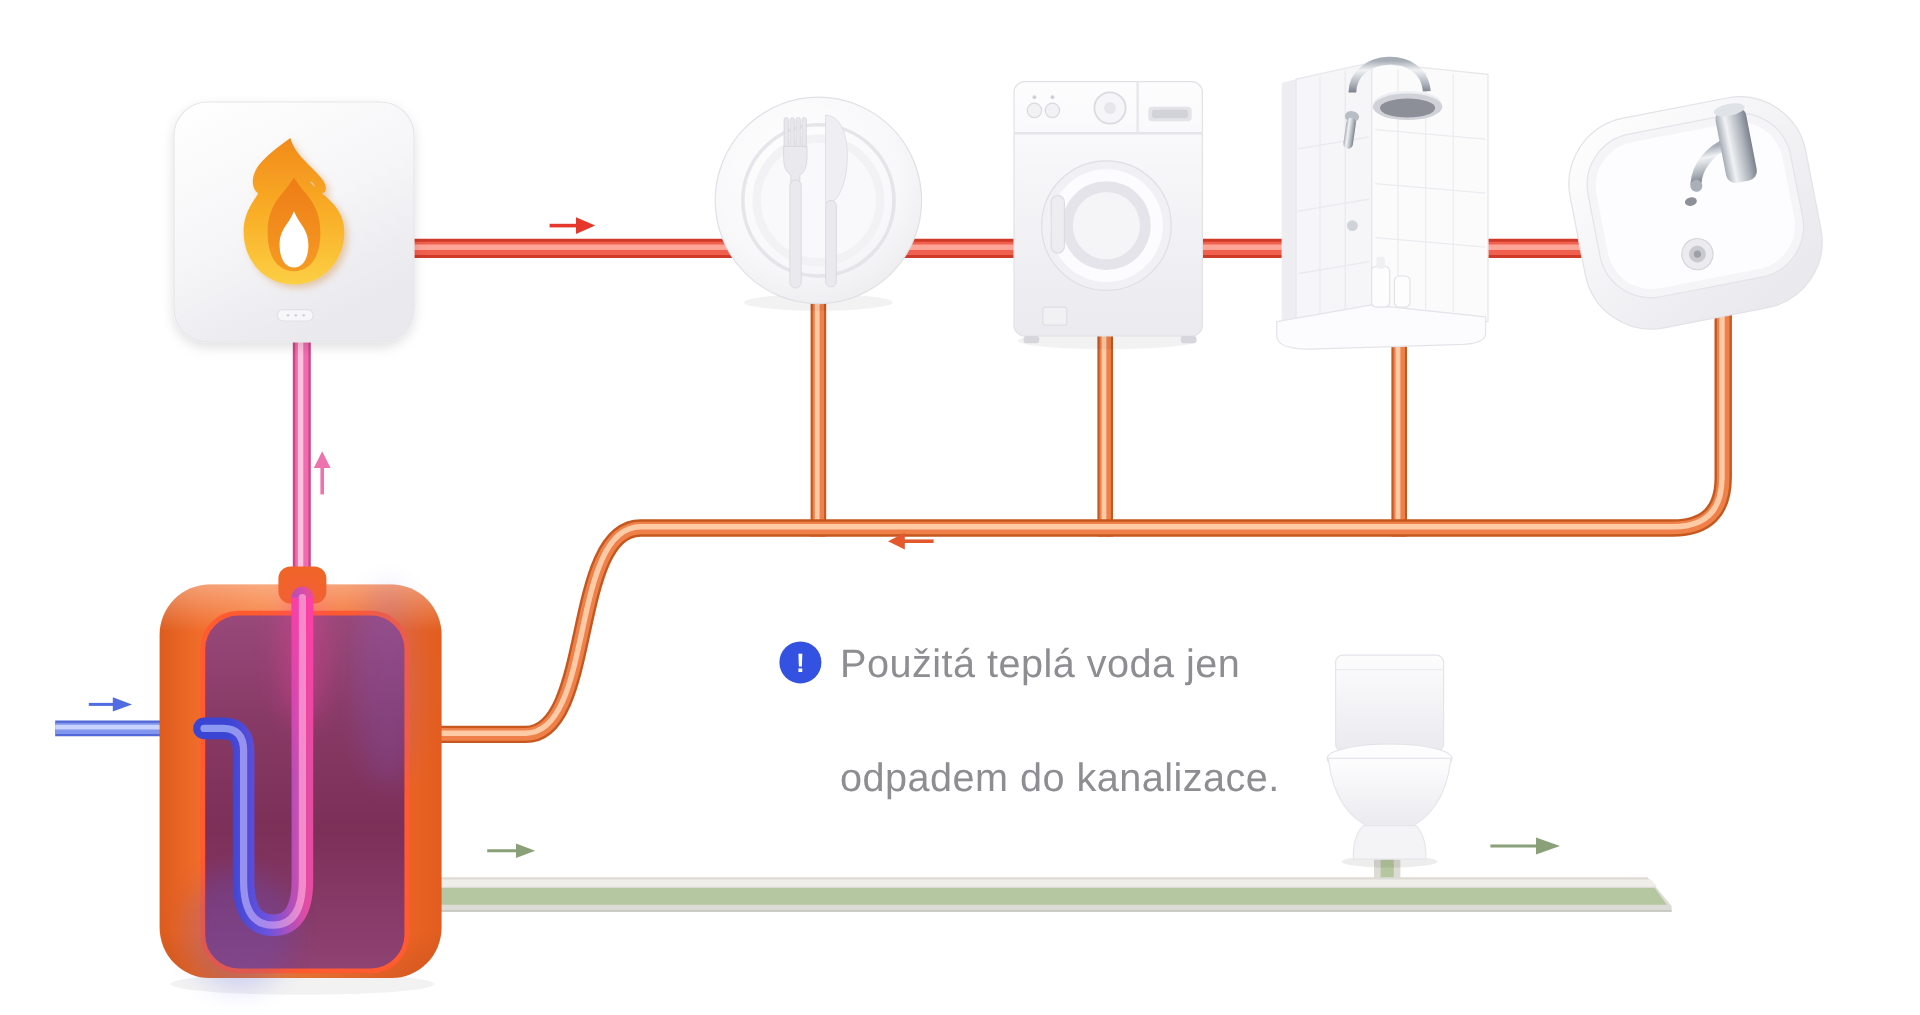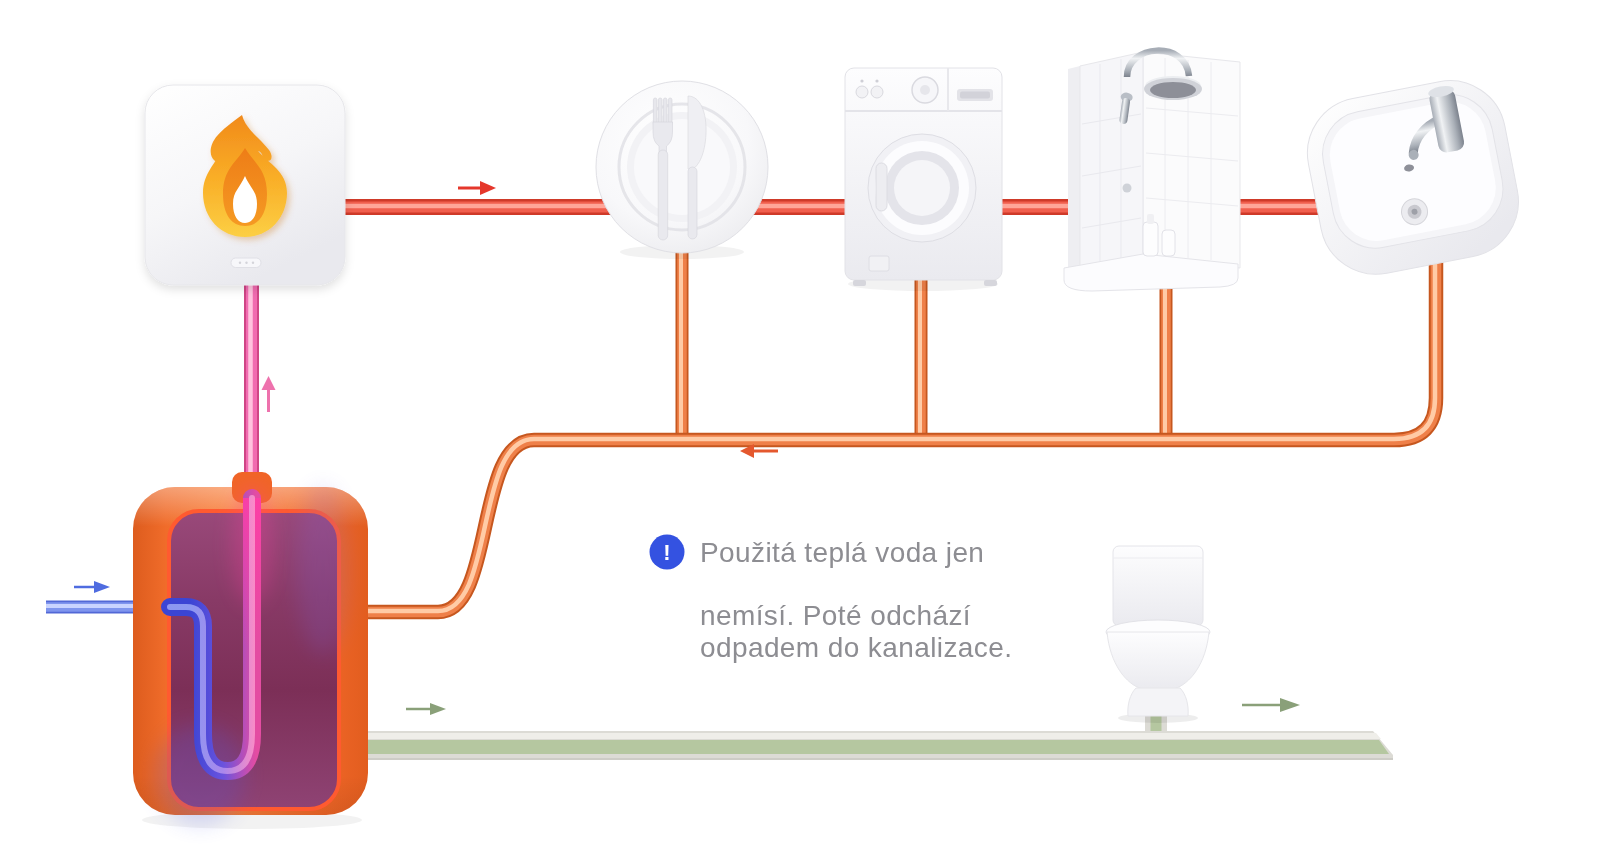--- a/index.html
+++ b/index.html
@@ -1,18 +1,18 @@
 <!DOCTYPE html>
 <html><head>
 <meta charset="utf-8">
 <style>
   html,body{margin:0;padding:0;background:#fff;}
   .canvas{position:relative;width:1600px;height:846px;background:#fff;overflow:hidden;font-family:"Liberation Sans",sans-serif;}
   .canvas > svg{position:absolute;left:0;top:0;}
-  .note{position:absolute;left:700px;top:537px;font-size:28px;line-height:31.5px;color:#8d8d92;letter-spacing:.4px;}
+  .note{position:absolute;left:700px;top:537px;font-size:33px;line-height:31.5px;color:#8d8d92;letter-spacing:.4px;}
   .note-icon{position:absolute;left:649px;top:534px;width:36px;height:36px;}
 </style>
 </head>
 <body>
 
 <div class="canvas">
 <svg width="1600" height="846" viewBox="0 0 1600 846">
   <defs>
     <linearGradient id="gradBoiler" x1="0" y1="0" x2="0.5" y2="1">
       <stop offset="0" stop-color="#ffffff"></stop>
@@ -297,16 +297,16 @@
 
 <div class="note-icon">
   <svg width="36" height="36" viewBox="0 0 36 36">
     <circle cx="18" cy="18" r="17.5" fill="#3452e1"></circle>
     <text x="18" y="26" font-size="22" font-weight="bold" fill="#ffffff" text-anchor="middle" font-family="Liberation Sans, sans-serif">!</text>
   </svg>
 </div>
 <div class="note">
   <span>Použitá teplá voda jen</span><br>
   <br>
-  <span>nemísí. Poté odchází</span><br>
+  <br>
   <span>odpadem do kanalizace.</span>
 </div>
 </div>
 
 </body></html>

